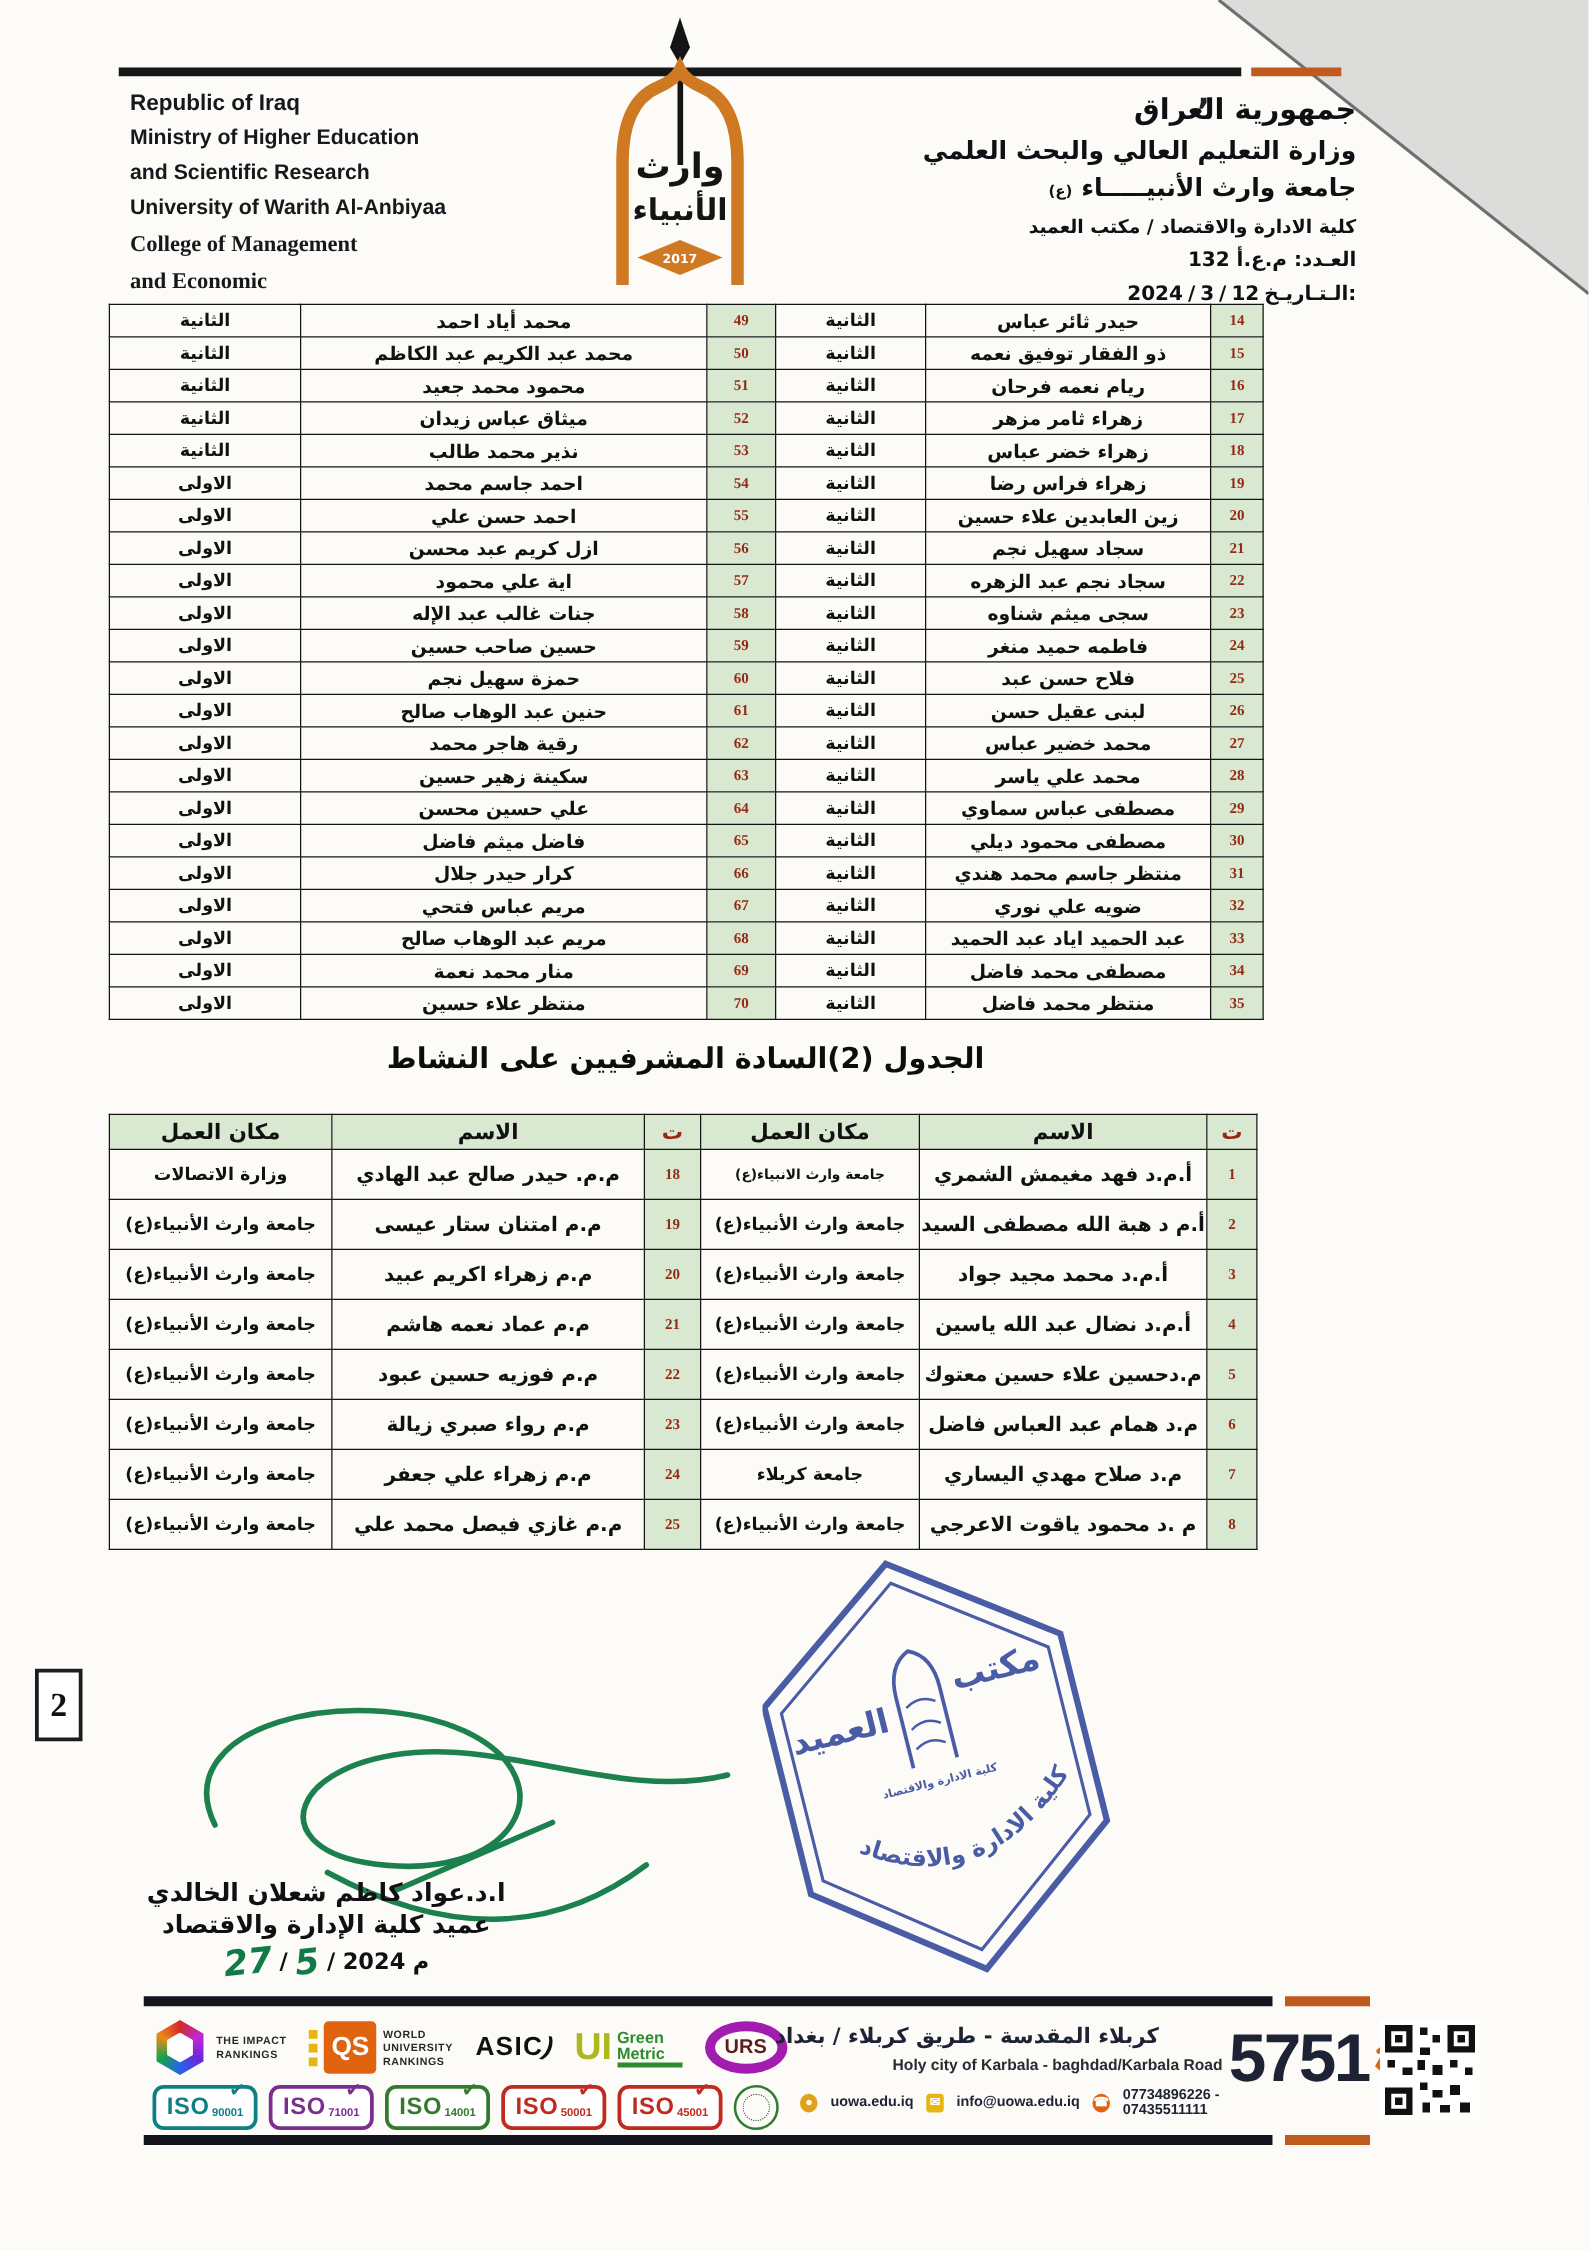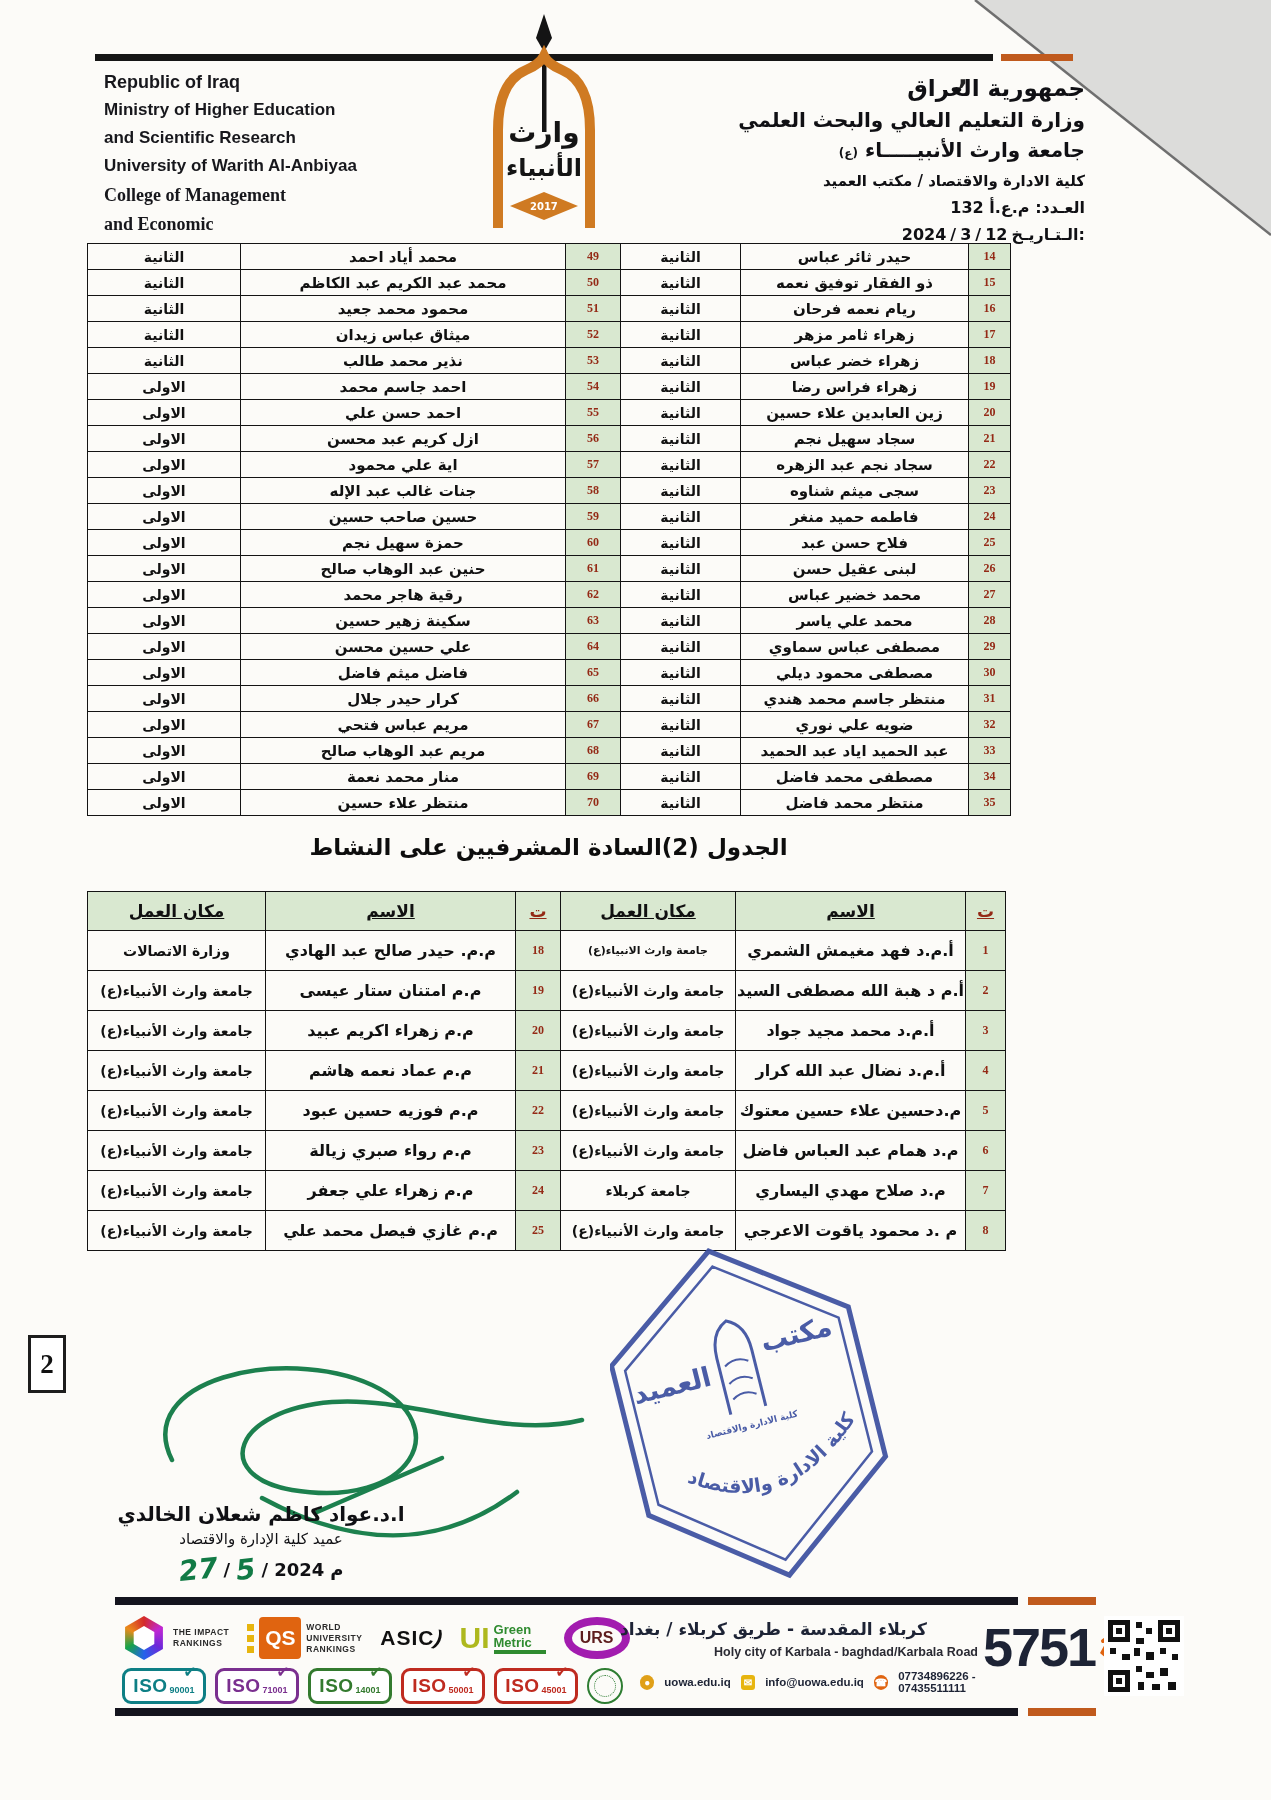--- a/index.html
+++ b/index.html
@@ -39,32 +39,32 @@
   #t2 { left:87px; top:891px; position:absolute; width:918px; }
   td, th { border:1.8px solid #141414; vertical-align:middle; overflow:hidden; white-space:nowrap; }
   #t1 td { height:26px; }
   #t2 td { height:40px; }
   .num { background:#d9e8d0; color:#942a16; font-family:"Liberation Serif", serif;
          font-weight:bold; font-size:12px; text-align:center; }
   .name { font-weight:bold; font-size:15px; text-align:center; }
   .stage { font-weight:bold; font-size:14px; text-align:center; }
   #t2 .name { font-size:16px; }
   #t2 .wp { font-weight:bold; font-size:14px; text-align:center; }
-  #t2 thead th { background:#d9e8d0; height:39px; font-size:17px; font-weight:bold; text-align:center;text-decoration:underline; }
+  #t2 thead th { background:#d9e8d0; height:28px; font-size:17px; font-weight:bold; text-align:center; }
   #t2 thead th.num-h { color:#942a16; }
   #t2 tbody tr:first-child td:nth-child(3) { font-size:11px; font-weight:bold; }
 
   .t2-title { left:87px; top:834px; width:923px; text-align:center; direction:rtl;
               font-size:23px; font-weight:bold; color:#0d0d0d; }
 
   
   .sig-scribble { left:112px; top:1340px; pointer-events:none; }
   .sig-block { left:96px; top:1501px; width:330px; text-align:center; direction:rtl; color:#101014; }
   .sig-name { font-size:20px; font-weight:bold; line-height:26px; }
-  .sig-title { font-size:15px; font-weight:normal; line-height:24px; }
+  .sig-title { font-size:20px; font-weight:bold; line-height:24px; }
   .sig-date { direction:ltr; display:flex; justify-content:center; align-items:center; gap:6px; margin-top:2px; }
   .sig-date .printed { font-size:18px; font-weight:bold; }
   .sig-date .hand { color:#117a45; font-size:28px; font-weight:bold; font-style:italic;
                     transform:rotate(-6deg); font-family:"DejaVu Sans", sans-serif; }
   .page-num-box { left:28px; top:1335px; width:38px; height:58px; border:3px solid #1d1d1d;
                   background:#fff; display:flex; align-items:center; justify-content:center;
                   font-size:27px; font-weight:bold; font-family:"Liberation Serif", serif; }
   .stamp-wrap { left:610px; top:1232px; opacity:.92; }
 
   
@@ -414,21 +414,21 @@
         <tr>
           <td class="num">3</td>
           <td class="name">أ.م.د محمد مجيد جواد</td>
           <td class="wp">جامعة وارث الأنبياء(ع)</td>
           <td class="num">20</td>
           <td class="name">م.م زهراء اكريم عبيد</td>
           <td class="wp">جامعة وارث الأنبياء(ع)</td>
         </tr>
         <tr>
           <td class="num">4</td>
-          <td class="name">أ.م.د نضال عبد الله كرار</td>
+          <td class="name">أ.م.د نضال عبد الله ياسين</td>
           <td class="wp">جامعة وارث الأنبياء(ع)</td>
           <td class="num">21</td>
           <td class="name">م.م عماد نعمه هاشم</td>
           <td class="wp">جامعة وارث الأنبياء(ع)</td>
         </tr>
         <tr>
           <td class="num">5</td>
           <td class="name">م.دحسين علاء حسين معتوك</td>
           <td class="wp">جامعة وارث الأنبياء(ع)</td>
           <td class="num">22</td>

